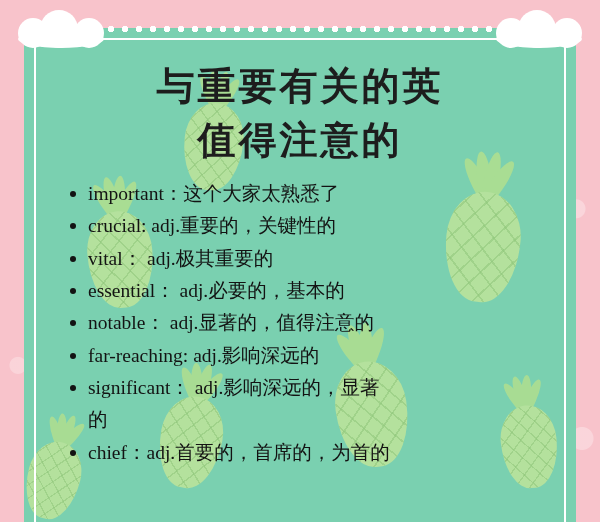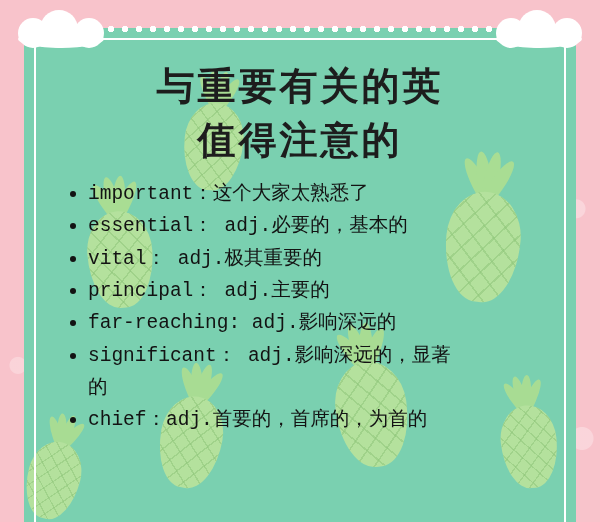--- a/index.html
+++ b/index.html
@@ -169,21 +169,21 @@
   }
 
   .word-list {
     list-style: none;
     margin: 0;
     padding: 0 2px 0 18px;
   }
   .word-list li {
     position: relative;
     color: #131313;
-    font-family: Liberation Mono, monospace;
+    font-family: Liberation Serif, serif;
     font-size: 19.5px;
     line-height: 1.66;
     padding-left: 20px;
     white-space: pre-wrap;
   }
   .word-list li::before {
     content: "";
     position: absolute;
     left: 2px;
     top: 13px;
@@ -255,23 +255,24 @@
     <div class="card-frame"></div>
 
     <div class="content">
       <h1 class="title">
         <span class="line">与重要有关的英</span>
         <span class="line">值得注意的</span>
       </h1>
 
       <ul class="word-list">
         <li>important：这个大家太熟悉了</li>
+        <li>crucial: adj.重要的，关键性的</li>
+        <li>vital： adj.极其重要的</li>
         <li>essential： adj.必要的，基本的</li>
-        <li>vital： adj.极其重要的</li>
-        <li>principal： adj.主要的</li>
+        <li>notable： adj.显著的，值得注意的</li>
         <li>far-reaching: adj.影响深远的</li>
         <li>significant： adj.影响深远的，显著
 的</li>
         <li>chief：adj.首要的，首席的，为首的</li>
       </ul>
     </div>
   </div>
 
   <div class="lace lace-left">
     <div class="cloud">

